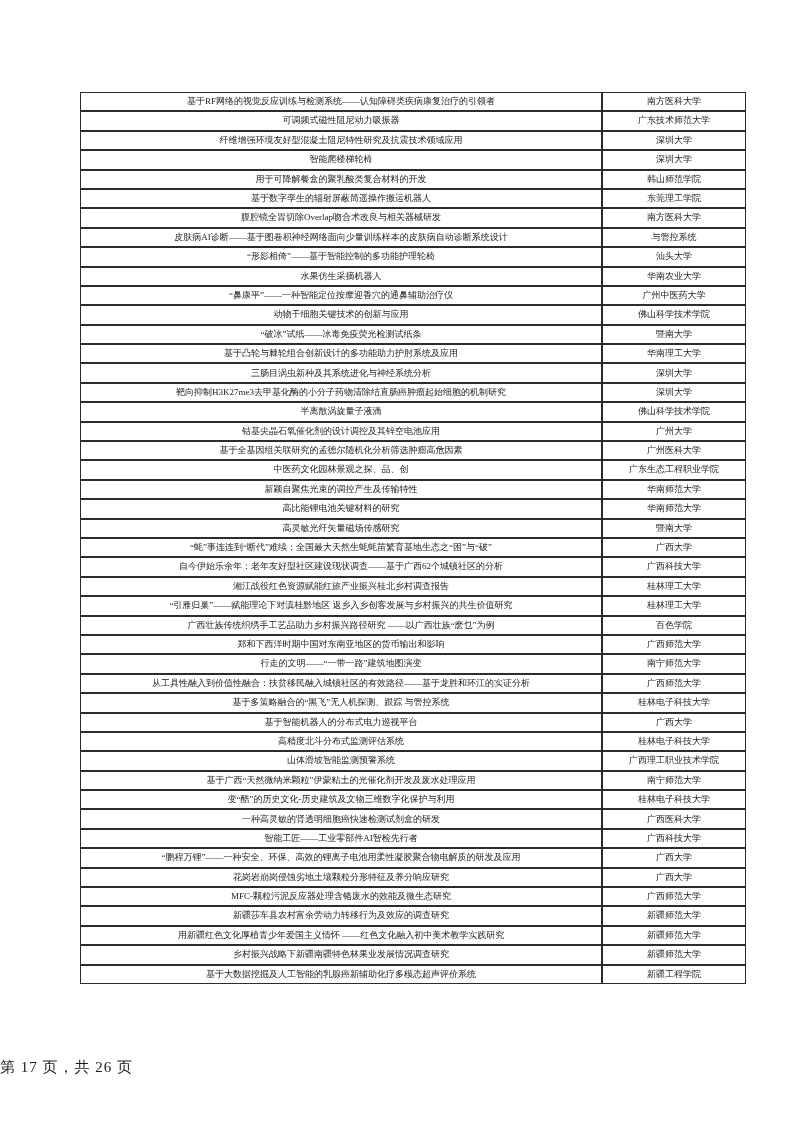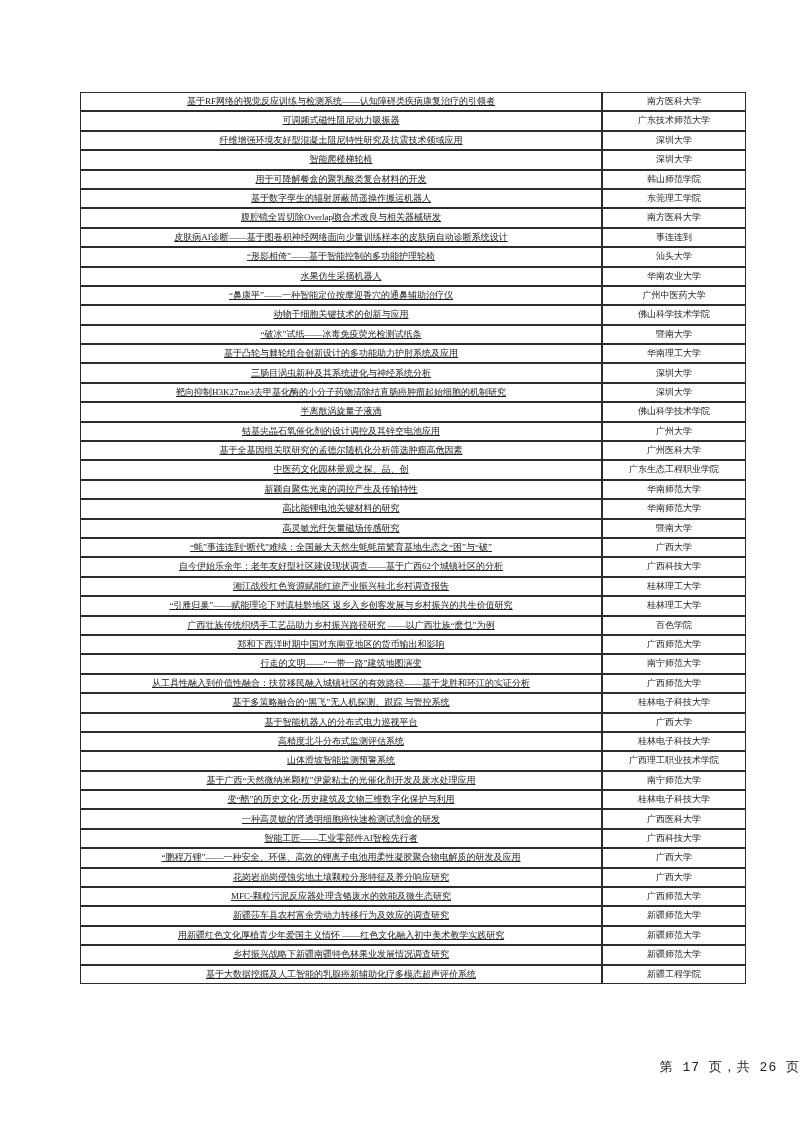--- a/index.html
+++ b/index.html
@@ -29,32 +29,31 @@
     border: 1px solid #2c2c2c;
     height: 17.4px;
     padding: 0 6px;
     font-size: 9px;
     line-height: 1.25;
     text-align: center;
     vertical-align: middle;
     white-space: nowrap;
     overflow: hidden;
   }
-  td.title-cell  { width: 508px; text-decoration: underline; }
+  td.title-cell  { width: 508px; }
   td.univ-cell   { width: 130px; }
   .footer {
     position: absolute;
     left: 0;
     top: 1058px;
     width: 100%;
-    text-align: right;
-    font-size: 13px;
+    text-align: left;
+    font-size: 15px;
     color: #1c1c1c;
     letter-spacing: 1px;
-    font-family: Liberation Mono, monospace;
   }
 </style>
 </head>
 <body>
 
 <div class="page">
 
   <table class="award-table">
     <tbody>
   <tr>
@@ -87,21 +86,21 @@
     <td class="univ-cell">东莞理工学院</td>
   </tr>
 
   <tr>
     <td class="title-cell">腹腔镜全胃切除Overlap吻合术改良与相关器械研发</td>
     <td class="univ-cell">南方医科大学</td>
   </tr>
 
   <tr>
     <td class="title-cell">皮肤病AI诊断——基于图卷积神经网络面向少量训练样本的皮肤病自动诊断系统设计</td>
-    <td class="univ-cell">事连连到</td>
+    <td class="univ-cell">与管控系统</td>
   </tr>
 
   <tr>
     <td class="title-cell">“形影相倚”——基于智能控制的多功能护理轮椅</td>
     <td class="univ-cell">汕头大学</td>
   </tr>
 
   <tr>
     <td class="title-cell">水果仿生采摘机器人</td>
     <td class="univ-cell">华南农业大学</td>

